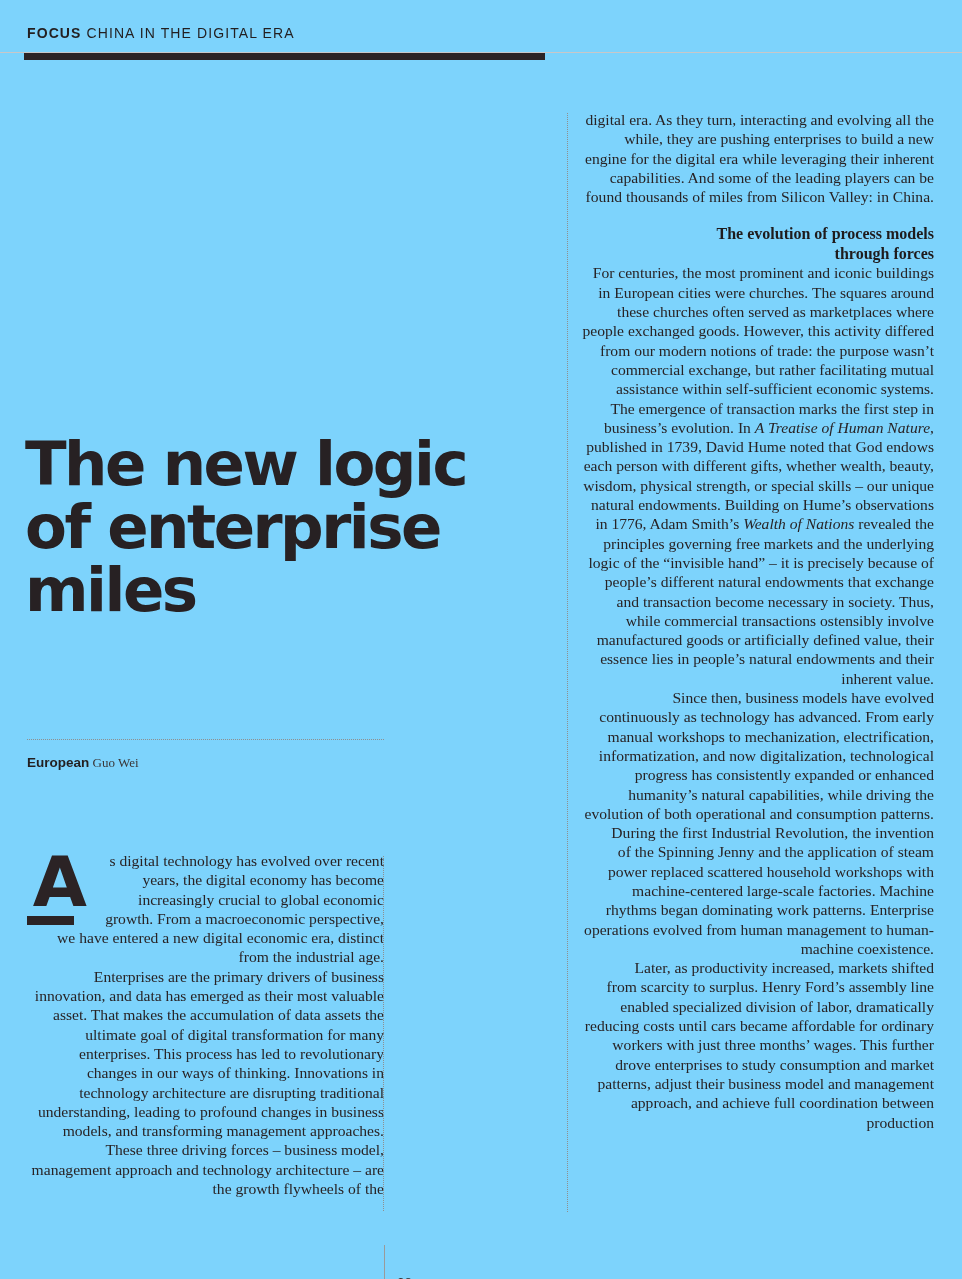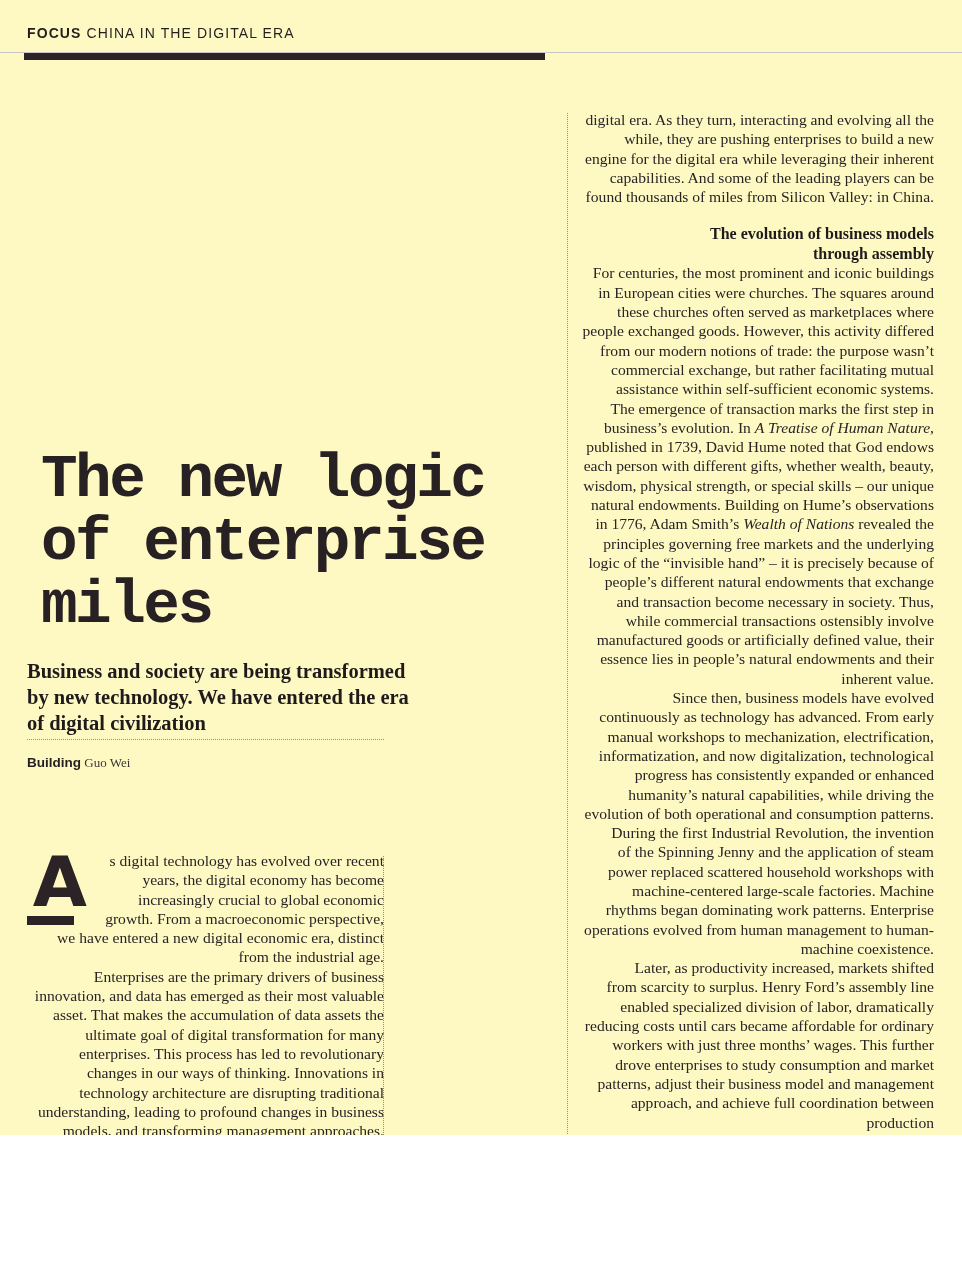--- a/index.html
+++ b/index.html
@@ -5,22 +5,22 @@
   :root{
     --ink:#231f20;
     --bar:#2b2325;
     --rule-light:#c9c7c8;
     --dotted:#8f8f8f;
     --footer-rule:#9a9a9a;
   }
   html,body{margin:0;padding:0;background:#ffffff;}
   .page{
     position:relative;
-    width:962px;height:1135px;
-    background:#fef9c3;
+    width:962px;height:1279px;
+    background:#7dd3fc;
     font-family:"Liberation Serif", serif;
     color:var(--ink);
     overflow:hidden;
   }
   
   .kicker{
     position:absolute;left:27px;top:25px;
     font-family:"Liberation Sans", sans-serif;
     font-size:14px;letter-spacing:1.1px;color:var(--ink);
     white-space:nowrap;
@@ -116,58 +116,53 @@
 <body>
 
 <div class="page">
 
   <div class="kicker">
     <span class="k-bold">FOCUS</span><span> CHINA IN THE DIGITAL ERA</span>
   </div>
   <div class="rule-thin"></div>
   <div class="rule-thick"></div>
 
-  <h1 class="headline" style="margin:16px;font-family:Liberation Mono, monospace;">
+  <h1 class="headline" style="margin:0;">
     <span>The new logic</span>
     <span>of enterprise</span>
     <span>miles</span>
   </h1>
 
-  <div class="standfirst">
-    <span>Business and society are being transformed</span>
-    <span>by new technology. We have entered the era</span>
-    <span>of digital civilization</span>
-  </div>
 
   <div class="dotted-hr"></div>
 
   <div class="byline">
-    <span class="b-label">Building</span><span class="b-author"> Guo Wei</span>
+    <span class="b-label">European</span><span class="b-author"> Guo Wei</span>
   </div>
 
   <div class="col left-col">
     <p>
       <span class="dropcap">
         <span class="letter">A</span>
         <span class="bar"></span>
       </span>
       <span>s digital technology has evolved over recent years, the digital economy has become increasingly crucial to global economic growth. From a macroeconomic perspective, we have entered a new digital economic era, distinct from the industrial age.</span>
     </p>
     <p class="indent">Enterprises are the primary drivers of business innovation, and data has emerged as their most valuable asset. That makes the accumulation of data assets the ultimate goal of digital transformation for many enterprises. This process has led to revolutionary changes in our ways of thinking. Innovations in technology architecture are disrupting traditional understanding, leading to profound changes in business models, and transforming management approaches.</p>
     <p class="indent">These three driving forces – business model, management approach and technology architecture – are the growth flywheels of the</p>
   </div>
 
   <div class="vrule left-divider"></div>
   <div class="vrule right-divider"></div>
 
   <div class="col right-col">
     <p>digital era. As they turn, interacting and evolving all the while, they are pushing enterprises to build a new engine for the digital era while leveraging their inherent capabilities. And some of the leading players can be found thousands of miles from Silicon Valley: in China.</p>
     <p class="subhead">
-      <span>The evolution of business models</span>
-      <span>through assembly</span>
+      <span>The evolution of process models</span>
+      <span>through forces</span>
     </p>
     <p>For centuries, the most prominent and iconic buildings in European cities were churches. The squares around these churches often served as marketplaces where people exchanged goods. However, this activity differed from our modern notions of trade: the purpose wasn’t commercial exchange, but rather facilitating mutual assistance within self-sufficient economic systems.</p>
     <p class="indent"><span>The emergence of transaction marks the first step in business’s evolution. In </span><i>A Treatise of Human Nature</i><span>, published in 1739, David Hume noted that God endows each person with different gifts, whether wealth, beauty, wisdom, physical strength, or special skills – our unique natural endowments. Building on Hume’s observations in 1776, Adam Smith’s </span><i>Wealth of Nations</i><span> revealed the principles governing free markets and the underlying logic of the “invisible hand” – it is precisely because of people’s different natural endowments that exchange and transaction become necessary in society. Thus, while commercial transactions ostensibly involve manufactured goods or artificially defined value, their essence lies in people’s natural endowments and their inherent value.</span></p>
     <p class="indent">Since then, business models have evolved continuously as technology has advanced. From early manual workshops to mechanization, electrification, informatization, and now digitalization, technological progress has consistently expanded or enhanced humanity’s natural capabilities, while driving the evolution of both operational and consumption patterns.</p>
     <p class="indent">During the first Industrial Revolution, the invention of the Spinning Jenny and the application of steam power replaced scattered household workshops with machine-centered large-scale factories. Machine rhythms began dominating work patterns. Enterprise operations evolved from human management to human-machine coexistence.</p>
     <p class="indent">Later, as productivity increased, markets shifted from scarcity to surplus. Henry Ford’s assembly line enabled specialized division of labor, dramatically reducing costs until cars became affordable for ordinary workers with just three months’ wages. This further drove enterprises to study consumption and market patterns, adjust their business model and management approach, and achieve full coordination between production</p>
   </div>
 
   <div class="footer-rule"></div>
   <div class="page-number">28</div>

